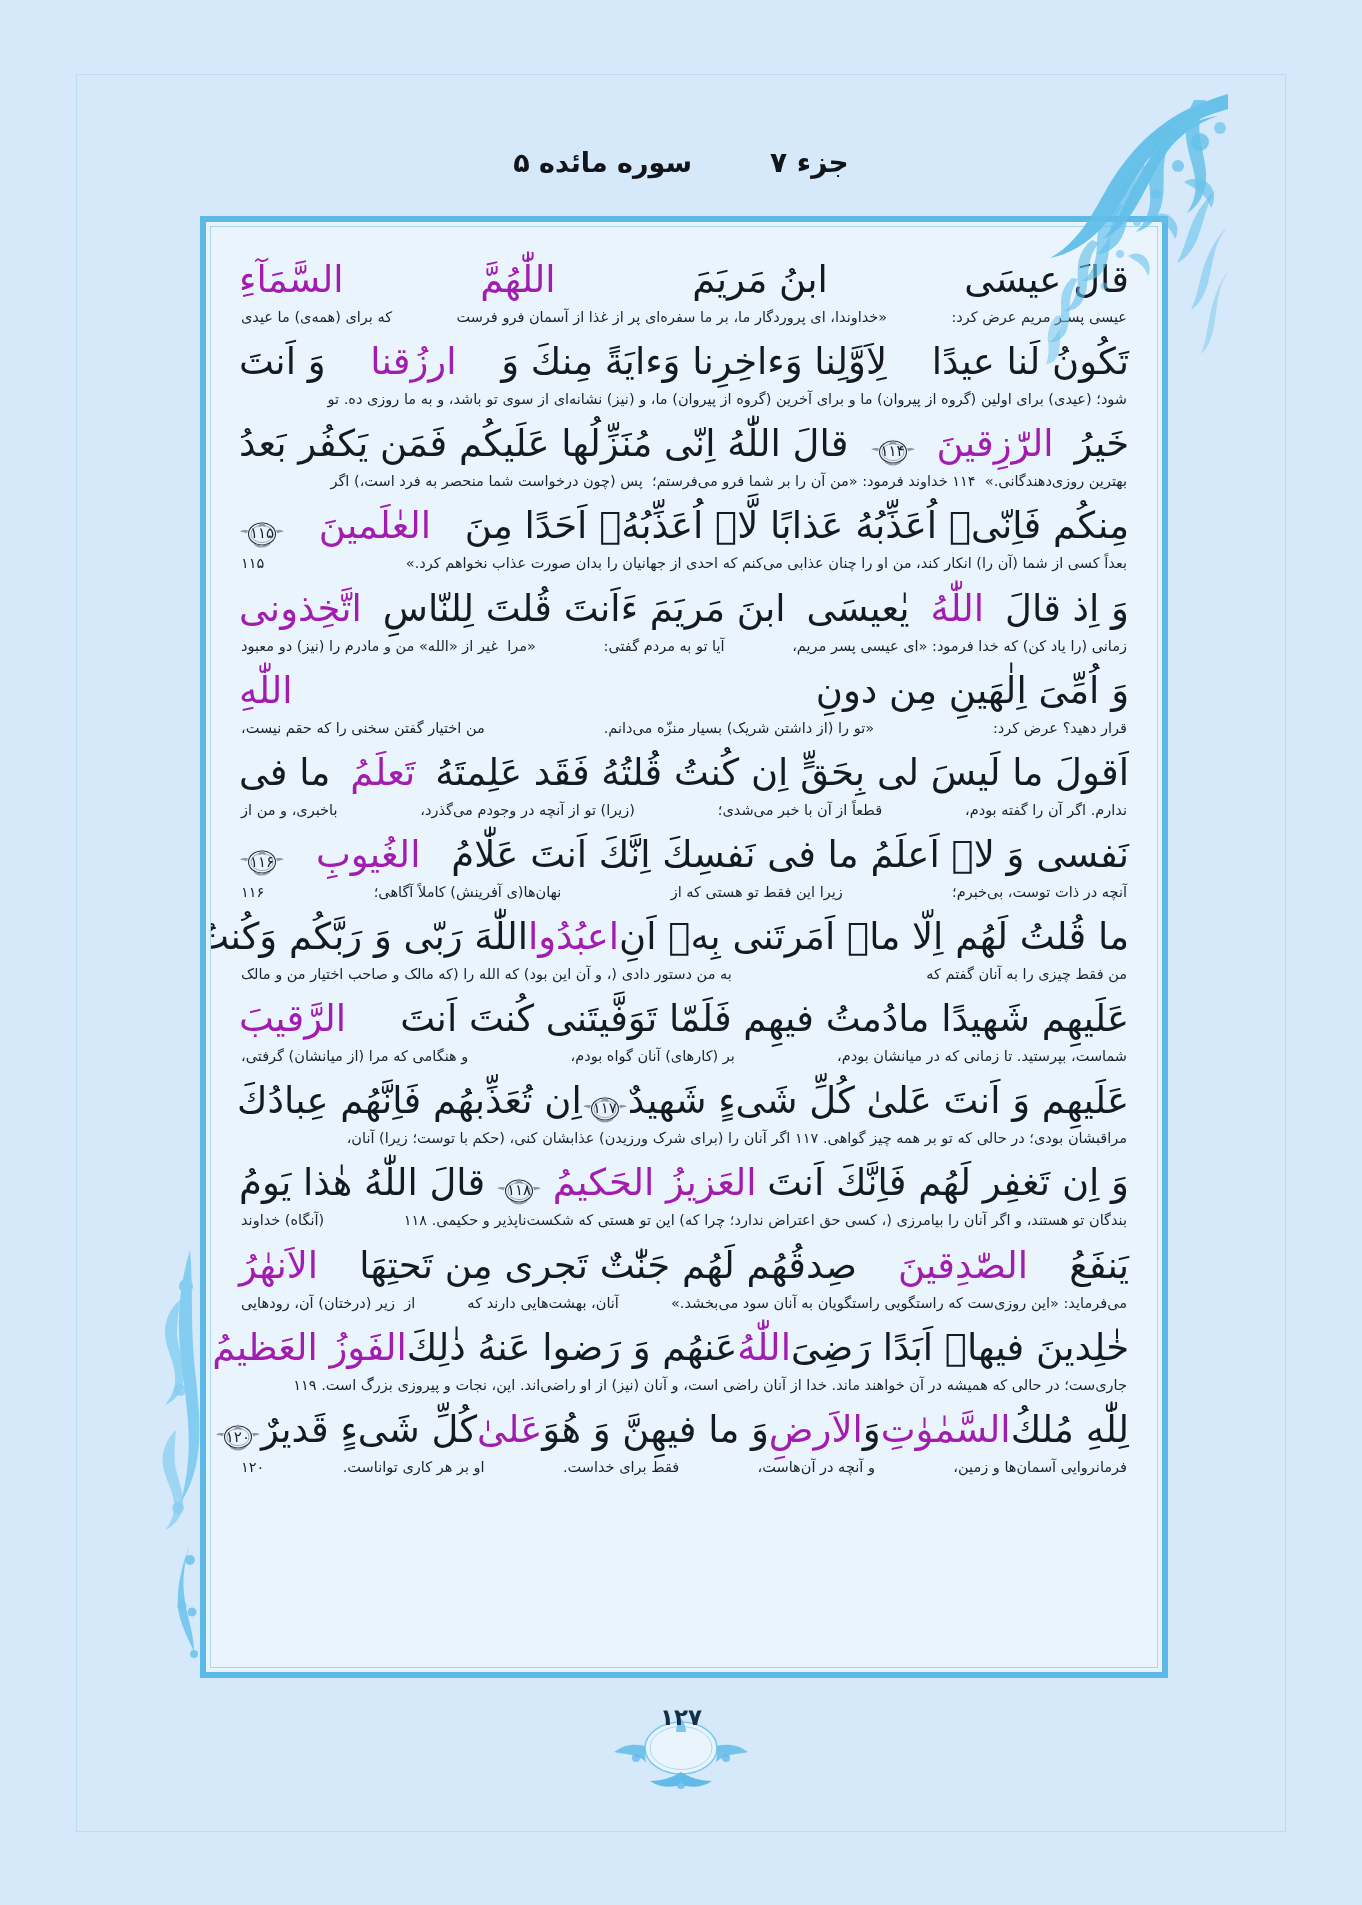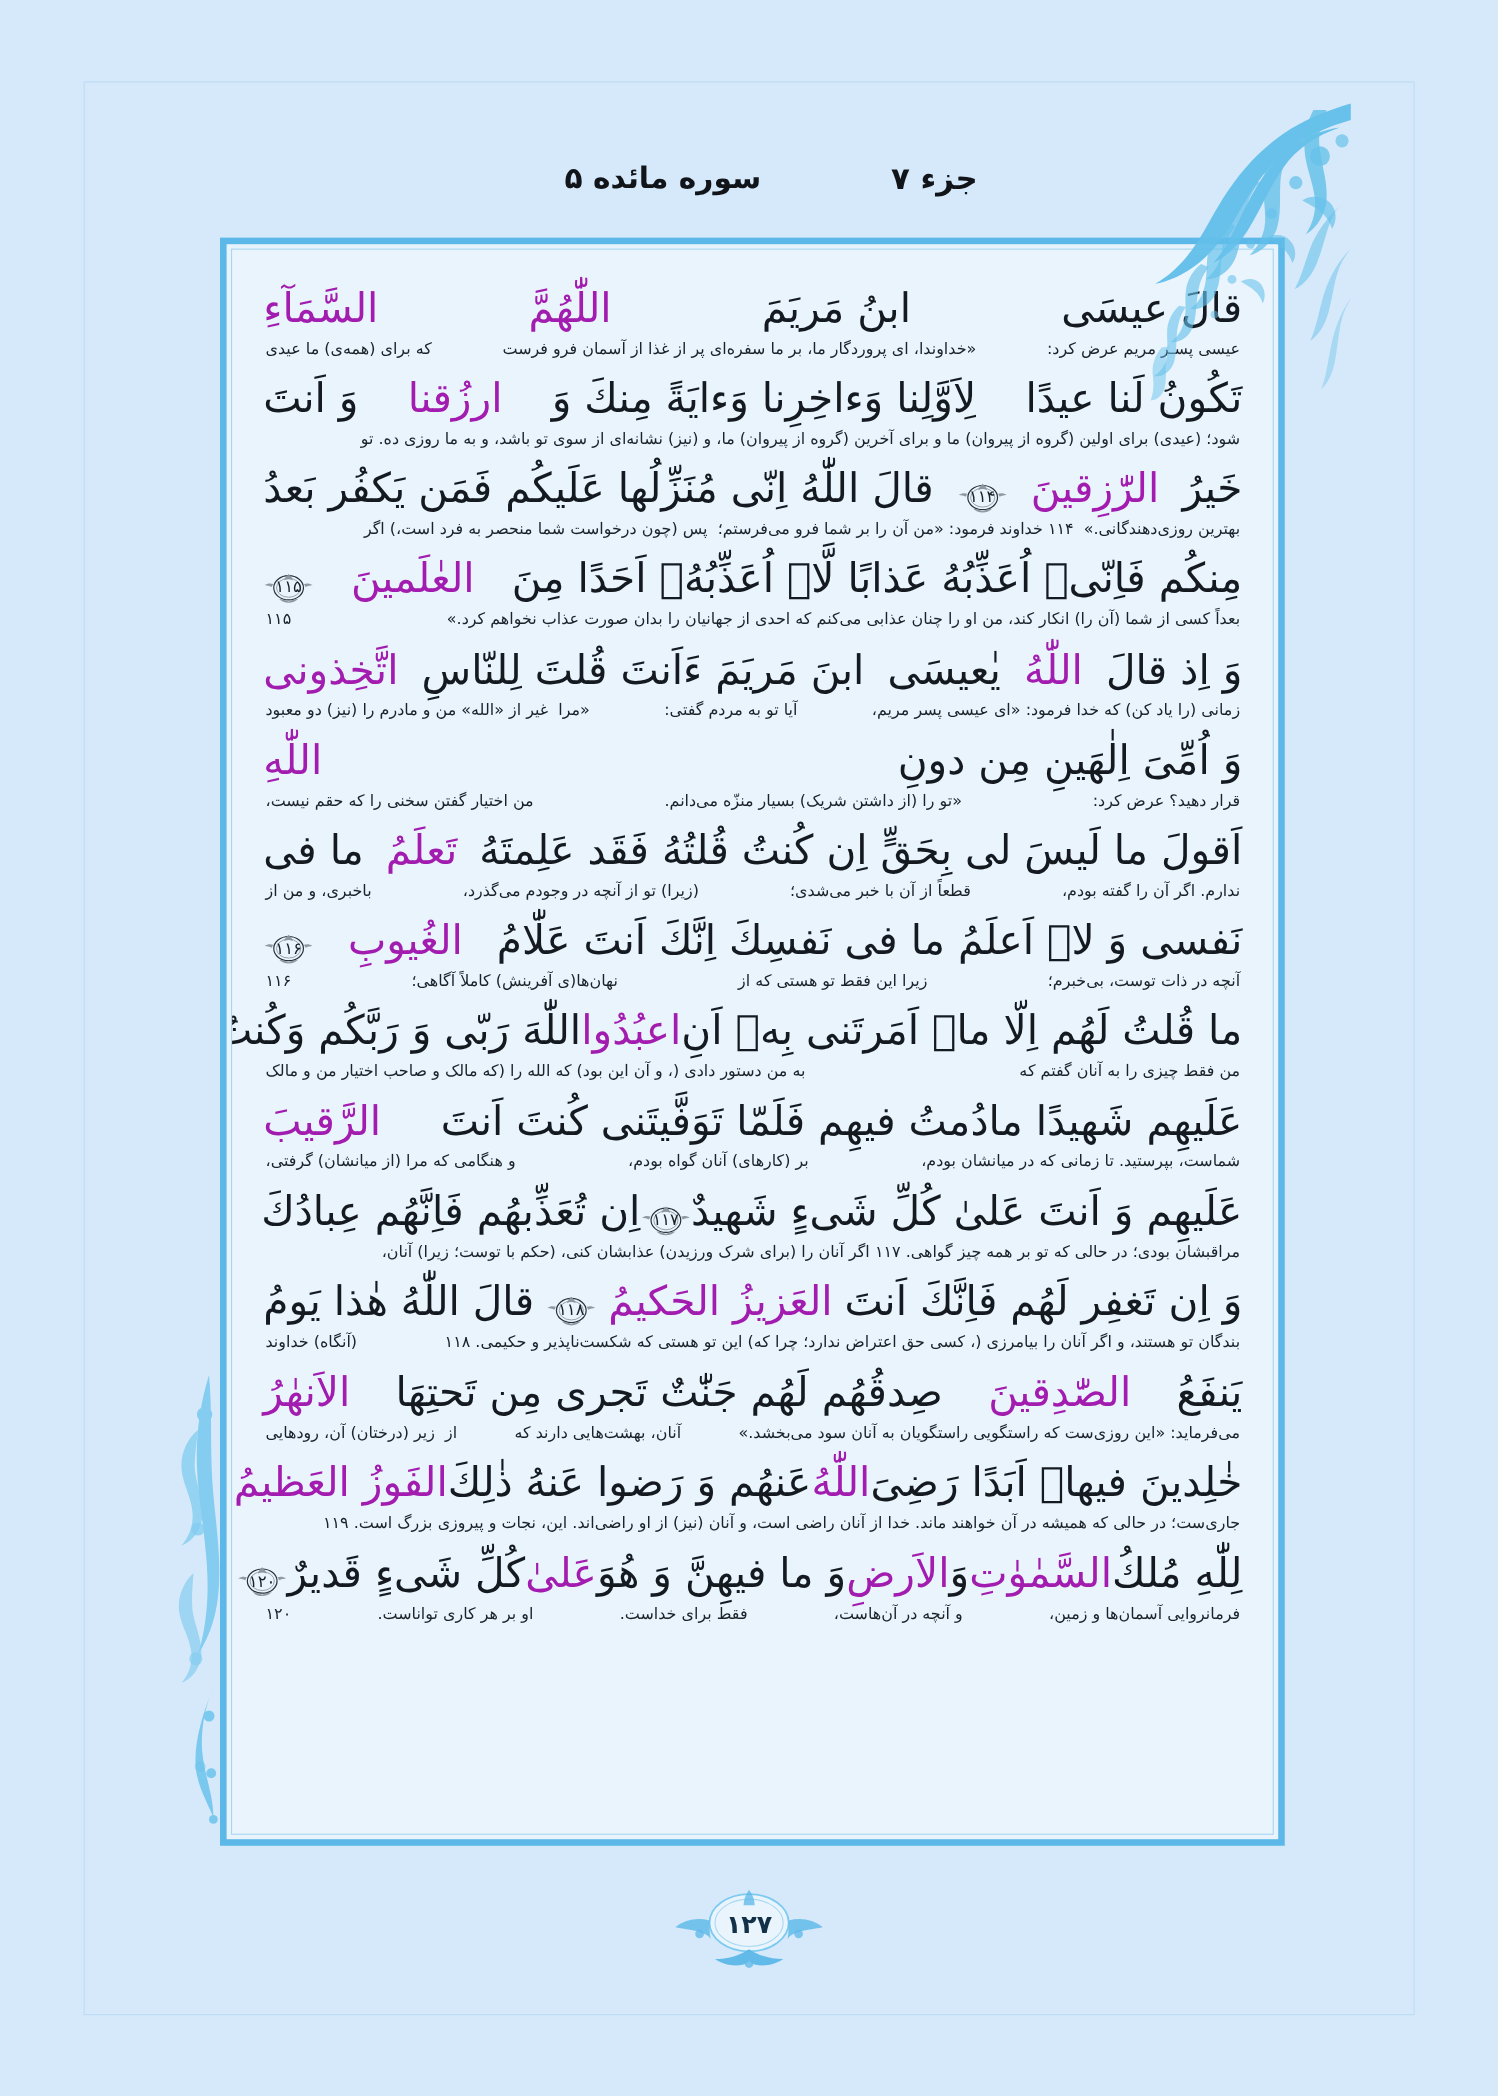--- a/index.html
+++ b/index.html
@@ -49,21 +49,20 @@
     gap: 78px;
     direction: rtl;
   }
   .header-text {
     font-family: "DejaVu Sans", sans-serif;
     font-size: 27px;
     font-weight: 700;
     color: #111418;
     letter-spacing: 1px;
     white-space: nowrap;
-    margin-left: 40px;
   }
   #juz-label { font-size: 28px; }
   #surah-label { font-size: 27px; }
 
   
   #corner-flourish {
     position: absolute;
     right: 130px;
     top: 86px;
     width: 300px;
@@ -159,21 +158,20 @@
     display: flex;
     justify-content: center;
     align-items: center;
     z-index: 4;
   }
   #page-number-medallion {
     position: relative;
     width: 150px;
     height: 90px;
     display: flex;
-    align-items: center;
     justify-content: center;
   }
   #page-number-medallion svg { position: absolute; inset: 0; }
   #page-number-text {
     position: relative;
     z-index: 3;
     font-family: "DejaVu Sans", sans-serif;
     font-size: 23px;
     color: #123048;
     font-weight: 600;

